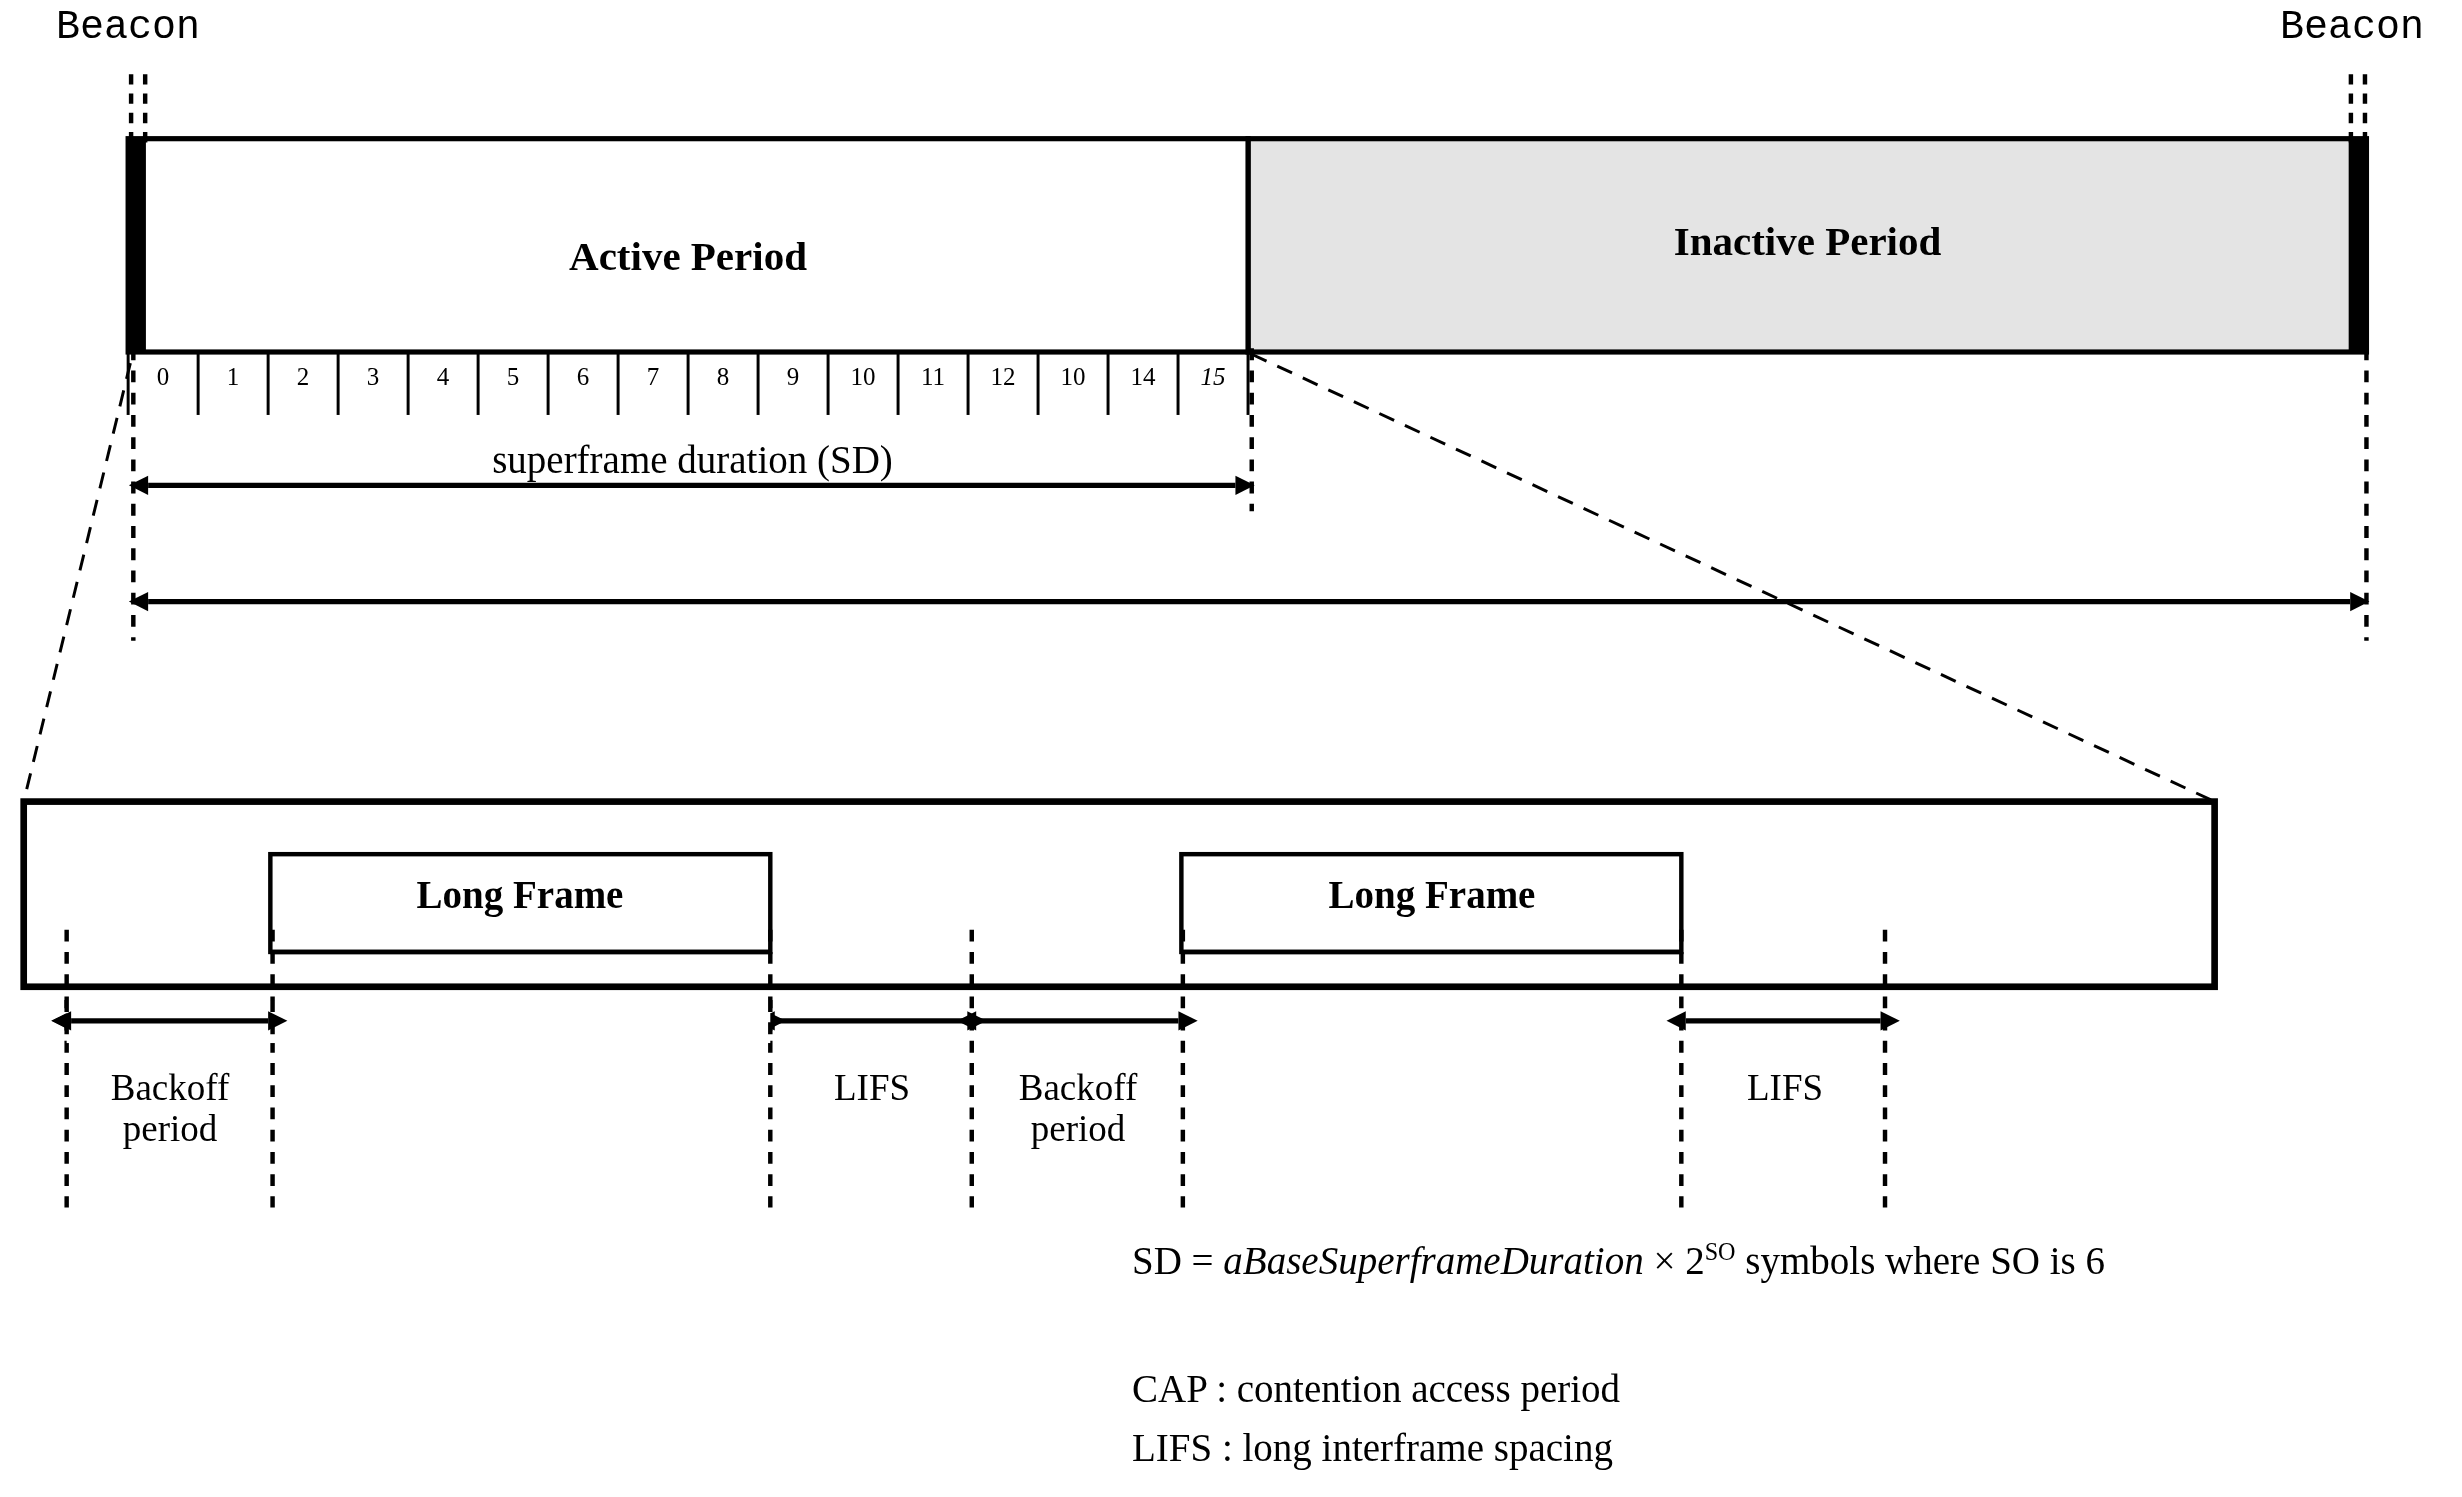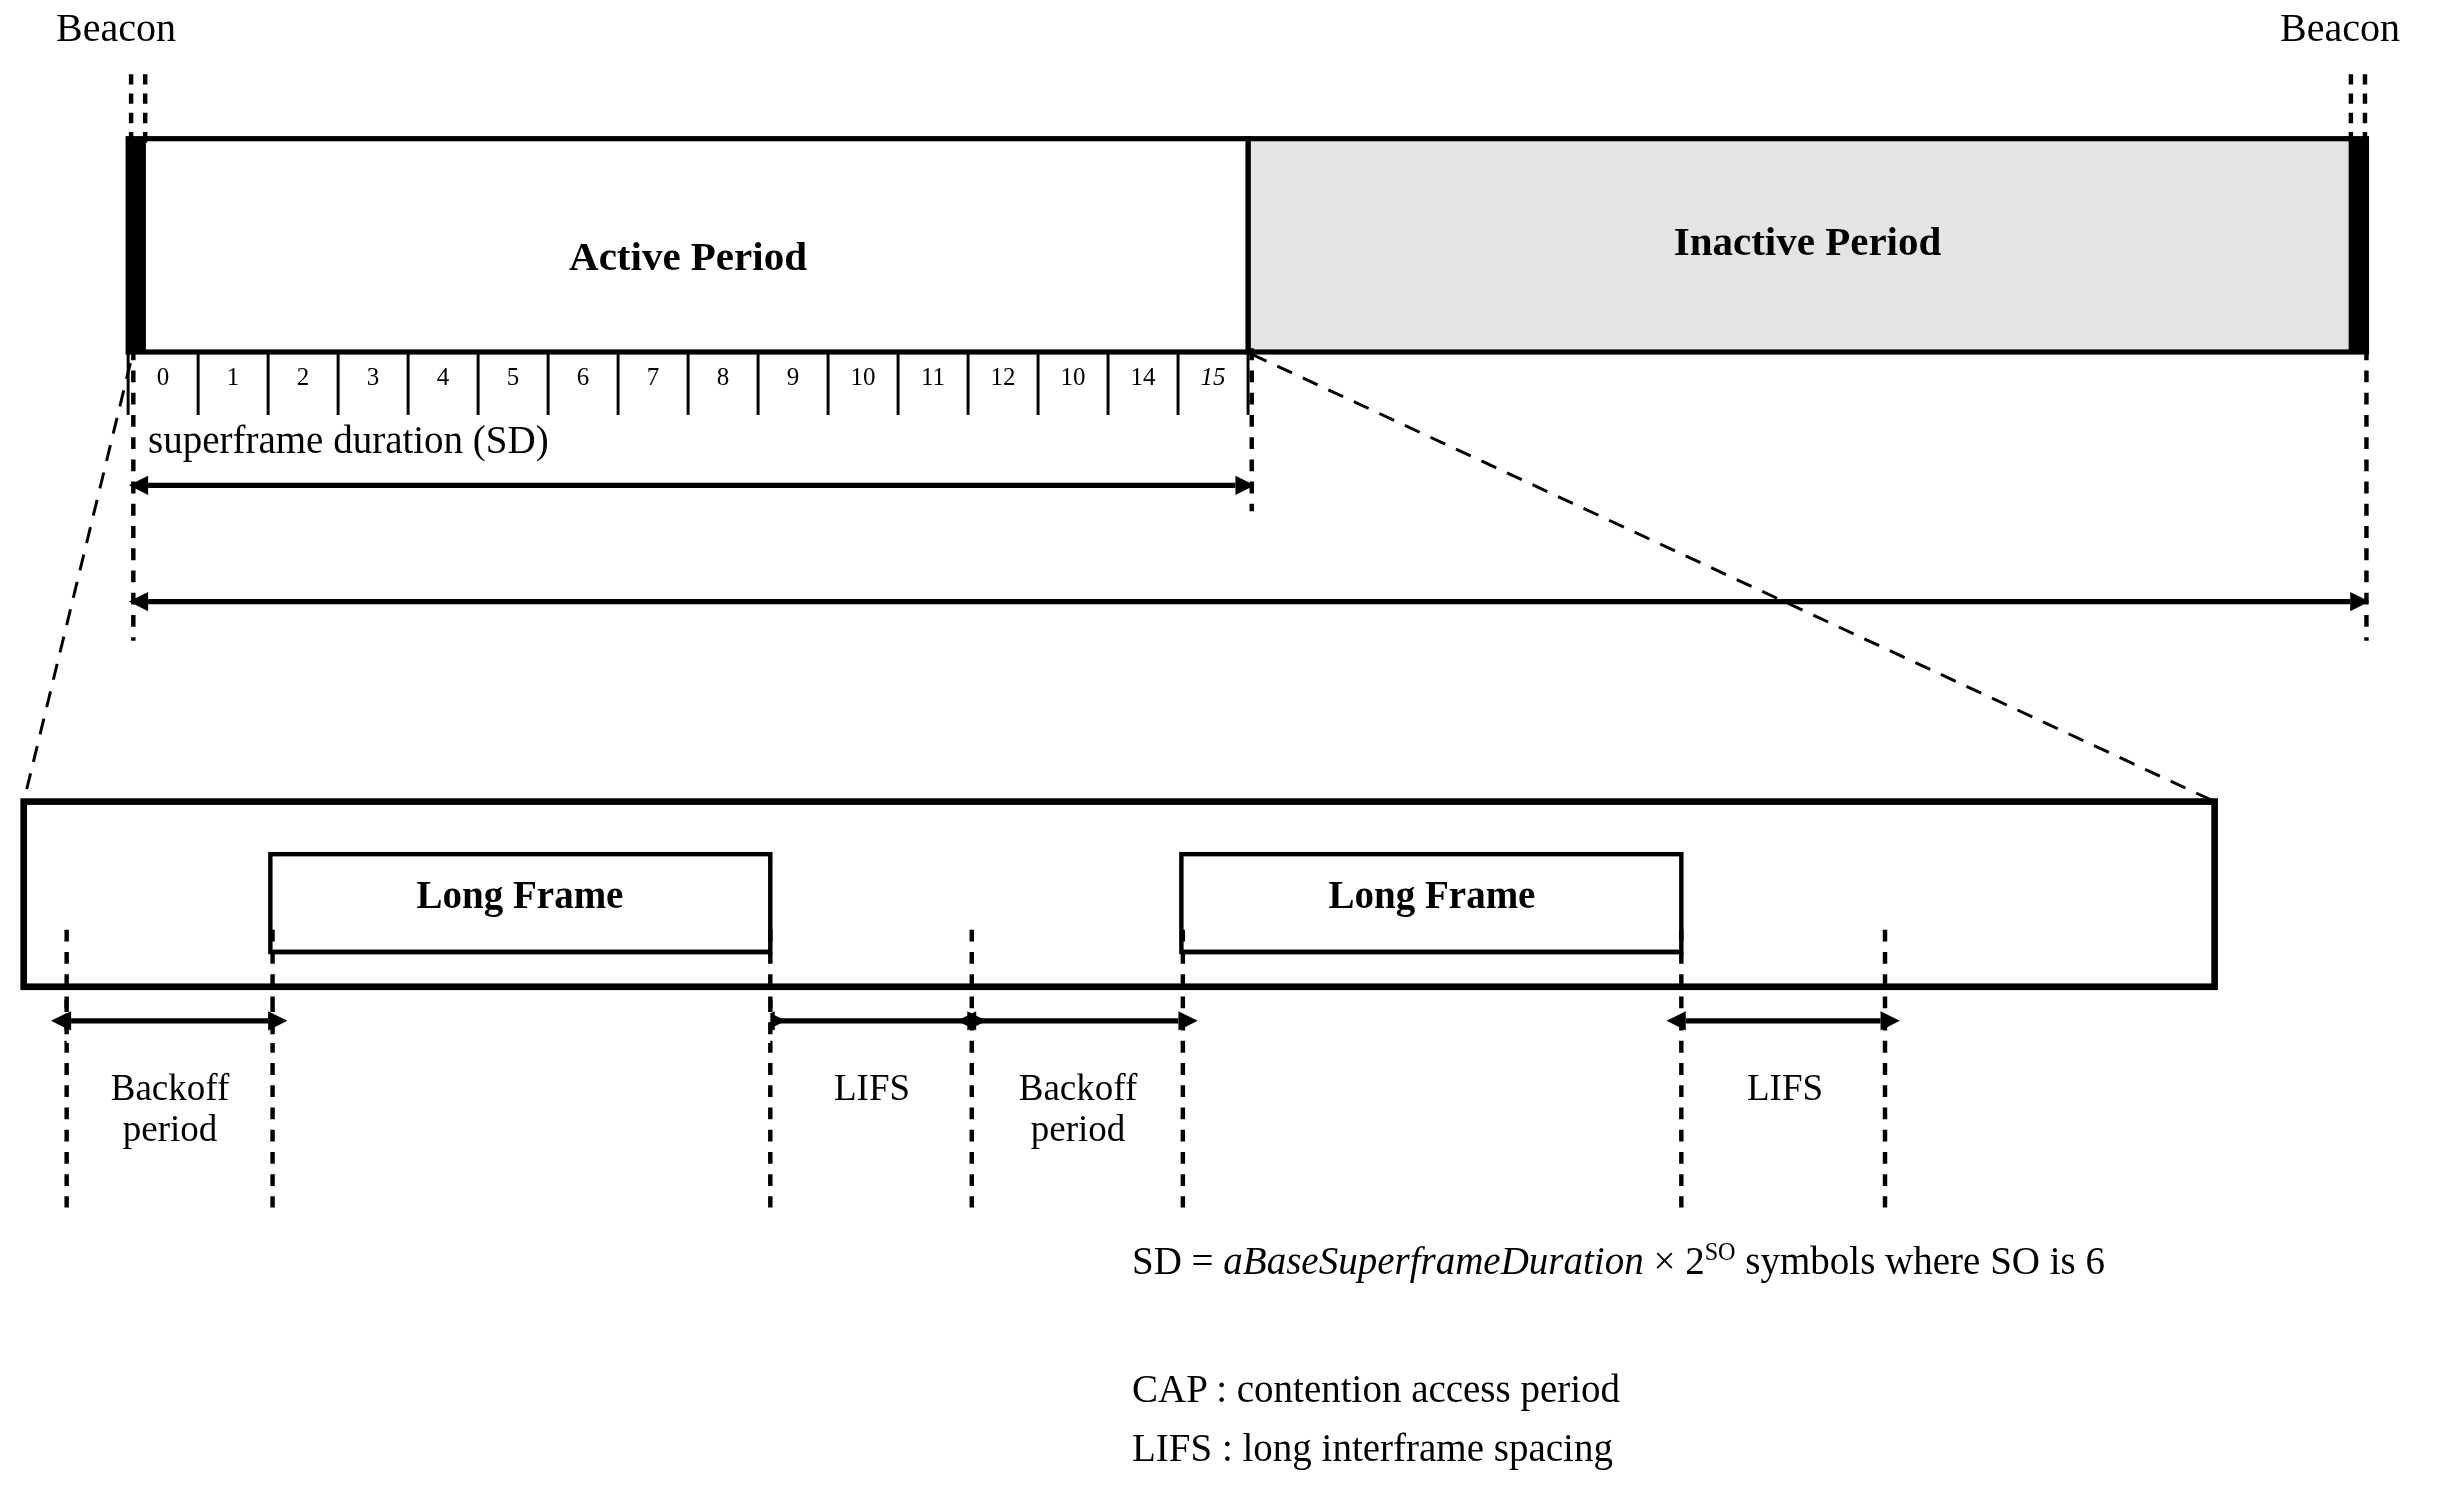--- a/index.html
+++ b/index.html
@@ -22,21 +22,21 @@
     width: 2462px;
     height: 1498px;
   }
   .lbl {
     position: absolute;
     color: #000000;
     white-space: nowrap;
     line-height: 1.12;
   }
   .ital       { font-style: italic; }
-  .beacon-lbl { font-size: 40px; }
+  .beacon-lbl { font-size: 40px; font-family: Liberation Mono, monospace; }
   .period-lbl { font-size: 41px; font-weight: bold; }
   .slot-lbl   { font-size: 25px; text-align: center; }
   .span-lbl   { font-size: 39px; }
   .frame-lbl  { font-size: 39px; font-weight: bold; }
   .gap-lbl    { font-size: 37px; text-align: center; }
   .legend-lbl { font-size: 39px; }
   .legend-lbl sup { font-size: 0.62em; vertical-align: super; line-height: 0; }
 </style>
 </head>
 <body>
@@ -144,21 +144,21 @@
   <div class="lbl slot-lbl" style="left:618px; top:363px; width:70px;">7</div>
   <div class="lbl slot-lbl" style="left:688px;   top:363px; width:70px;">8</div>
   <div class="lbl slot-lbl" style="left:758px;top:363px; width:70px;">9</div>
   <div class="lbl slot-lbl" style="left:828px;  top:363px; width:70px;">10</div>
   <div class="lbl slot-lbl" style="left:898px;top:363px; width:70px;">11</div>
   <div class="lbl slot-lbl" style="left:968px;  top:363px; width:70px;">12</div>
   <div class="lbl slot-lbl" style="left:1038px;top:363px; width:70px;">10</div>
   <div class="lbl slot-lbl" style="left:1108px;  top:363px; width:70px;">14</div>
   <div class="lbl slot-lbl" style="left:1178px;top:363px; width:70px;font-style:italic;">15</div>
 
-  <div class="lbl span-lbl" style="left:148px; top:418px; width:1089px; ">superframe duration (SD)</div>
+  <div class="lbl span-lbl" style="left:148px; top:438px; width:1089px; text-align:center;">superframe duration (SD)</div>
 
   <div class="lbl frame-lbl" style="left:270px; top:873px; width:500px; text-align:center;">Long Frame</div>
   <div class="lbl frame-lbl" style="left:1182px; top:873px; width:500px; text-align:center;">Long Frame</div>
 
   <div class="lbl gap-lbl" style="left:59px; top:1067px; width:222px;">
     <div>Backoff</div>
     <div>period</div>
   </div>
   <div class="lbl gap-lbl" style="left:775px; top:1067px; width:194px;">
     <div>LIFS</div>

